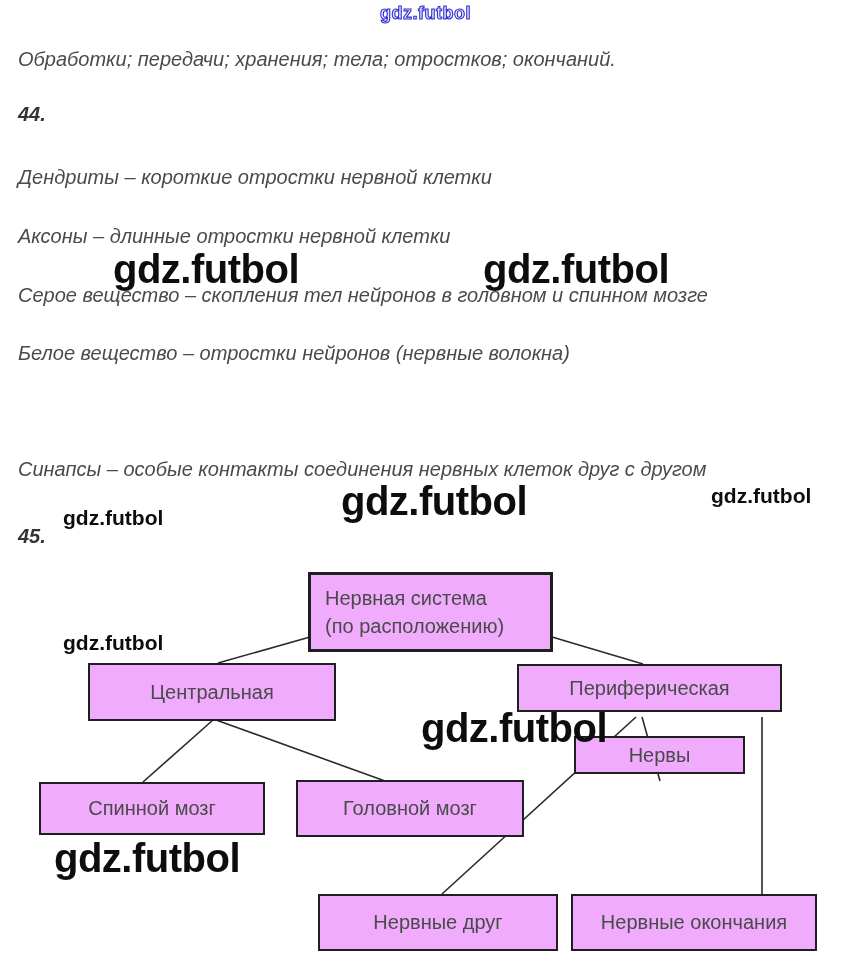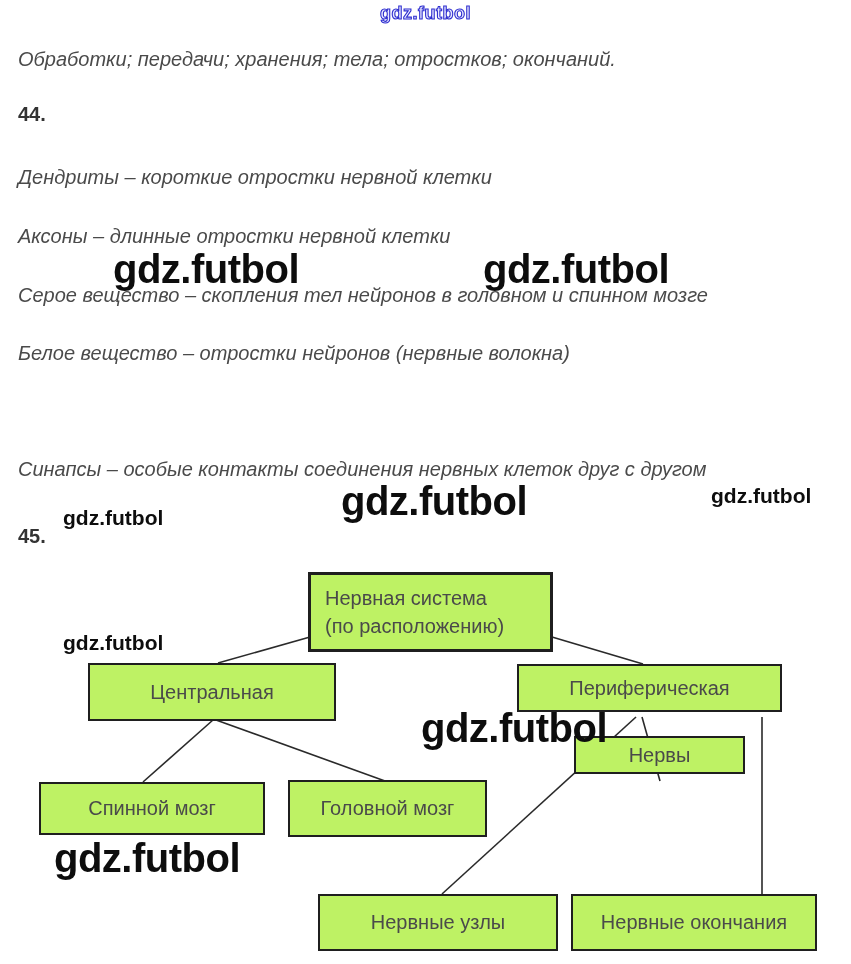--- a/index.html
+++ b/index.html
@@ -35,41 +35,42 @@
     z-index: 1;
     font-style: italic;
   }
   .task-number {
     position: absolute;
     left: 18px;
     font-size: 20px;
     font-weight: 700;
     color: #333333;
     z-index: 1;
+    font-style: italic;
   }
   .wm {
     position: absolute;
     font-weight: 700;
     color: #0d0d0d;
     white-space: nowrap;
     line-height: 1;
     z-index: 3;
   }
   .wm-big { font-size: 40px; letter-spacing: -0.5px; }
   .wm-small { font-size: 21px; }
   .diagram-lines {
     position: absolute;
     top: 0; left: 0;
     width: 851px; height: 964px;
     z-index: 1;
     pointer-events: none;
   }
   .node {
     position: absolute;
-    background: #bef264;
+    background: #f0abfc;
     border: 2.5px solid #1f1f1f;
     display: flex;
     align-items: center;
     justify-content: center;
     font-size: 20px;
     color: #4a4a4a;
     z-index: 2;
   }
   .node-root {
     border-width: 3px;
@@ -125,29 +126,29 @@
   </div>
 
   <div class="node" style="left:517px; top:664px; width:265px; height:48px">
     <span>Периферическая</span>
   </div>
 
   <div class="node" style="left:39px; top:782px; width:226px; height:53px">
     <span>Спинной мозг</span>
   </div>
 
-  <div class="node" style="left:288px; top:780px; width:199px; height:57px">
+  <div class="node" style="left:296px; top:780px; width:228px; height:57px">
     <span>Головной мозг</span>
   </div>
 
   <div class="node" style="left:574px; top:736px; width:171px; height:38px">
     <span>Нервы</span>
   </div>
 
   <div class="node" style="left:318px; top:894px; width:240px; height:57px">
-    <span>Нервные узлы</span>
+    <span>Нервные друг</span>
   </div>
 
   <div class="node" style="left:571px; top:894px; width:246px; height:57px">
     <span>Нервные окончания</span>
   </div>
 
 </div>
 
 </body></html>

